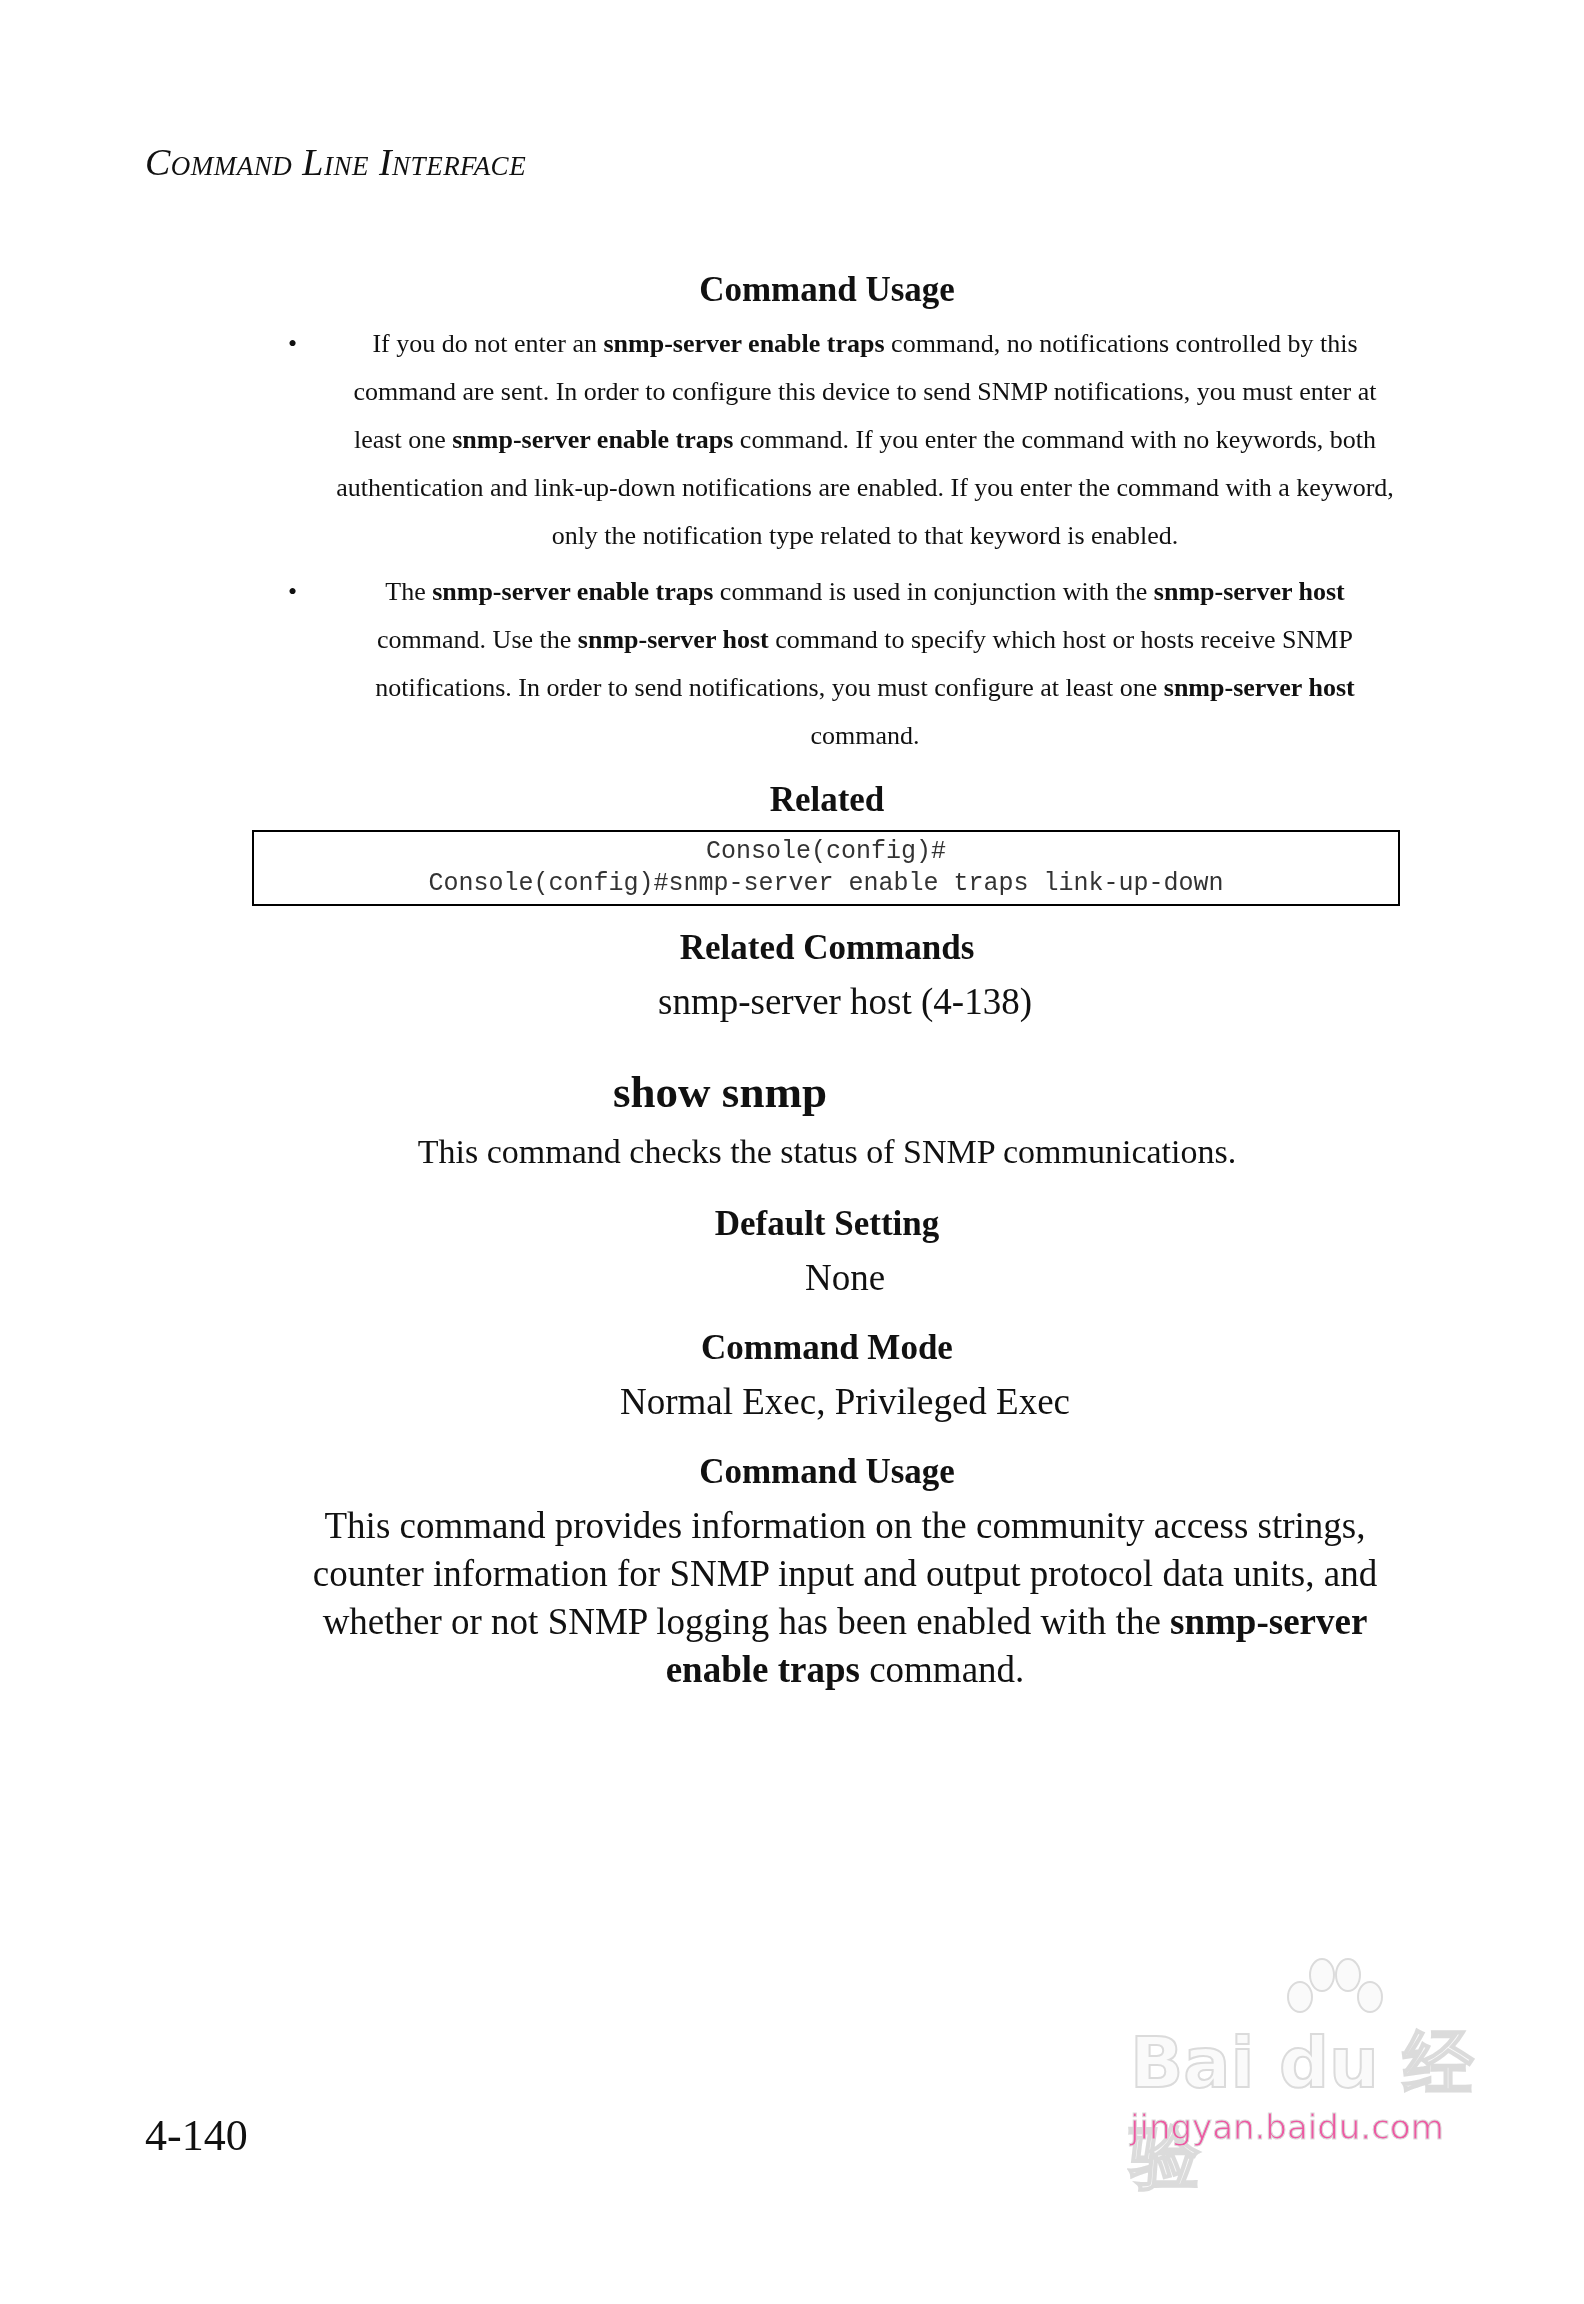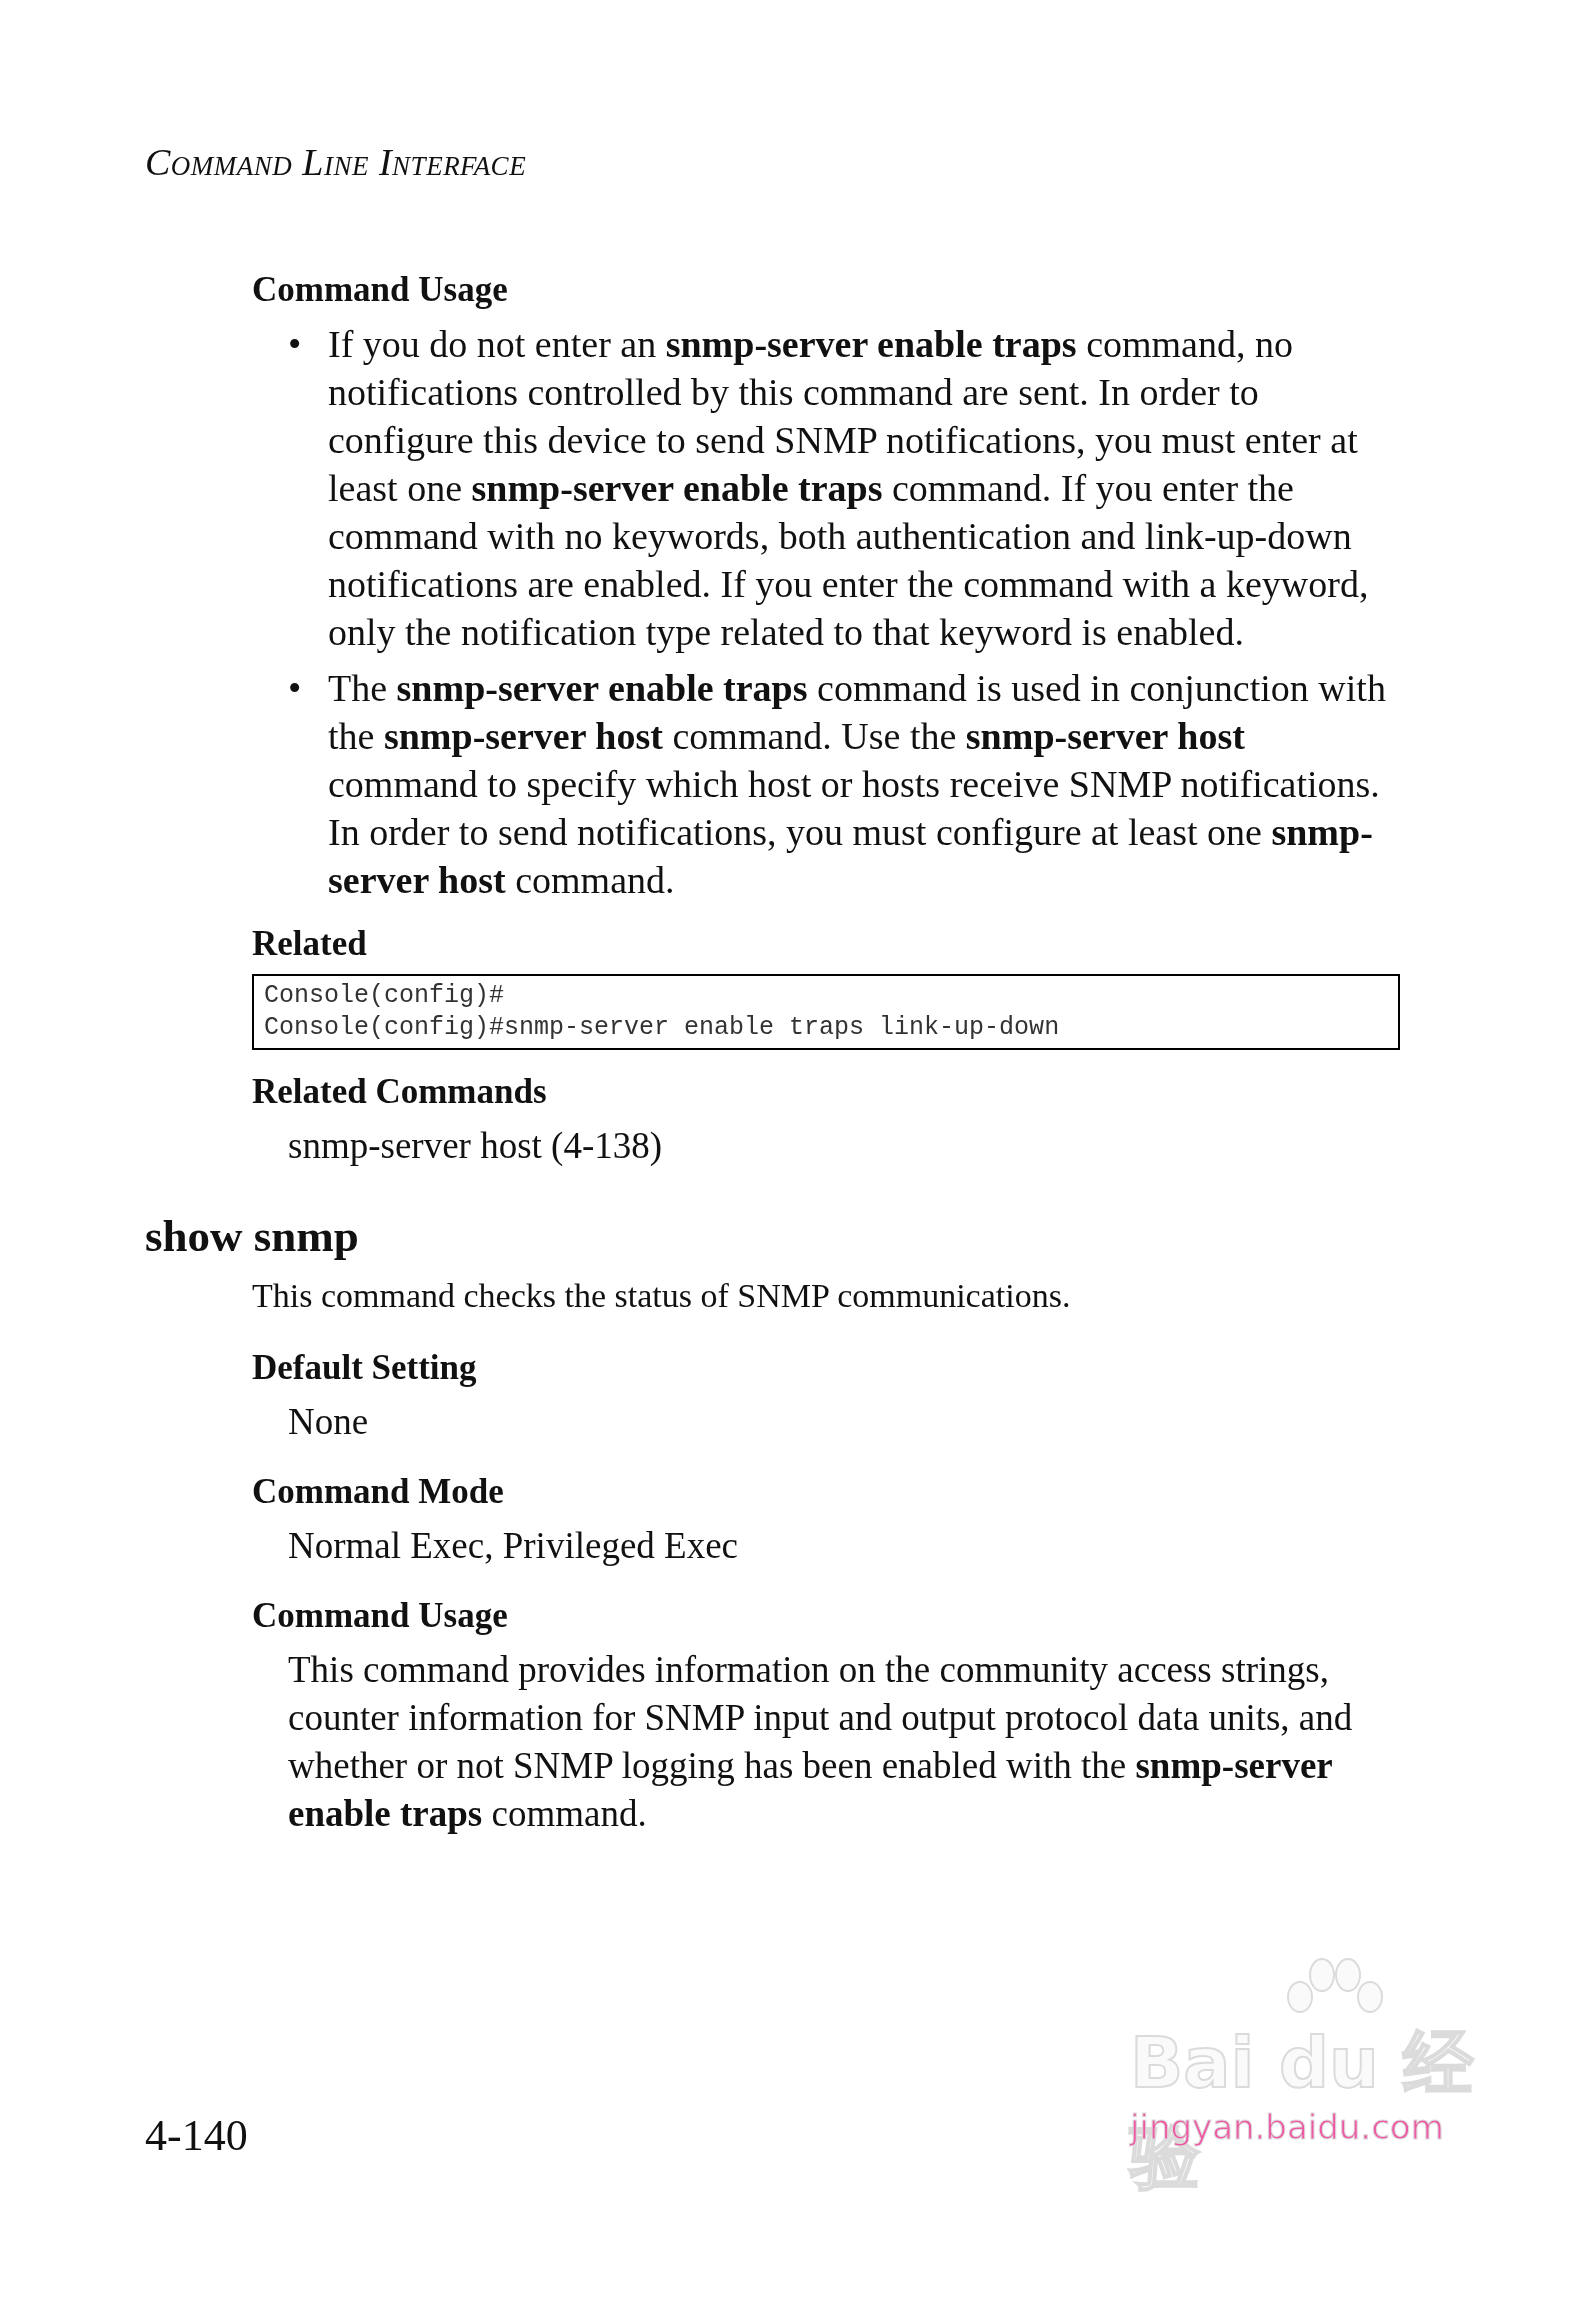--- a/index.html
+++ b/index.html
@@ -6,29 +6,29 @@
   body {
     width: 1584px; height: 2304px; position: relative; overflow: hidden;
     font-family: "DejaVu Serif", "Liberation Serif", serif;
     color: #111;
   }
   .running-head {
     position: absolute; left: 145px; top: 140px;
     font-family: Liberation Serif, serif; font-style: italic;
     font-size: 38px; letter-spacing: 0.5px; font-variant: small-caps;
   }
-  .content { position: absolute; left: 252px; top: 270px; width: 1150px; }
+  .content { position: absolute; left: 252px; top: 270px; width: 1150px; text-align: center; }
   .subhead {
     font-family: "Liberation Serif", serif; font-weight: bold;
     font-size: 35px; margin: 0 0 10px 0;
   }
   ul.bullets { list-style: none; margin: 0 0 20px 0; padding: 0 0 0 36px; }
   ul.bullets li {
     position: relative; padding-left: 40px;
-    font-family: "Liberation Serif", serif; font-size: 38px; line-height: 48px;
+    font-family: "Liberation Serif", serif; font-size: 26px; line-height: 48px;
     margin-bottom: 8px;
   }
   ul.bullets li::before { content: "•"; position: absolute; left: 0; top: 0; }
   .body-text {
     font-family: "Liberation Serif", serif; font-size: 37px; line-height: 48px;
     padding-left: 36px; margin: 0 0 26px 0;
   }
   b { font-weight: bold; }
   .codebox {
     border: 2px solid #000; width: 1148px; box-sizing: border-box;

